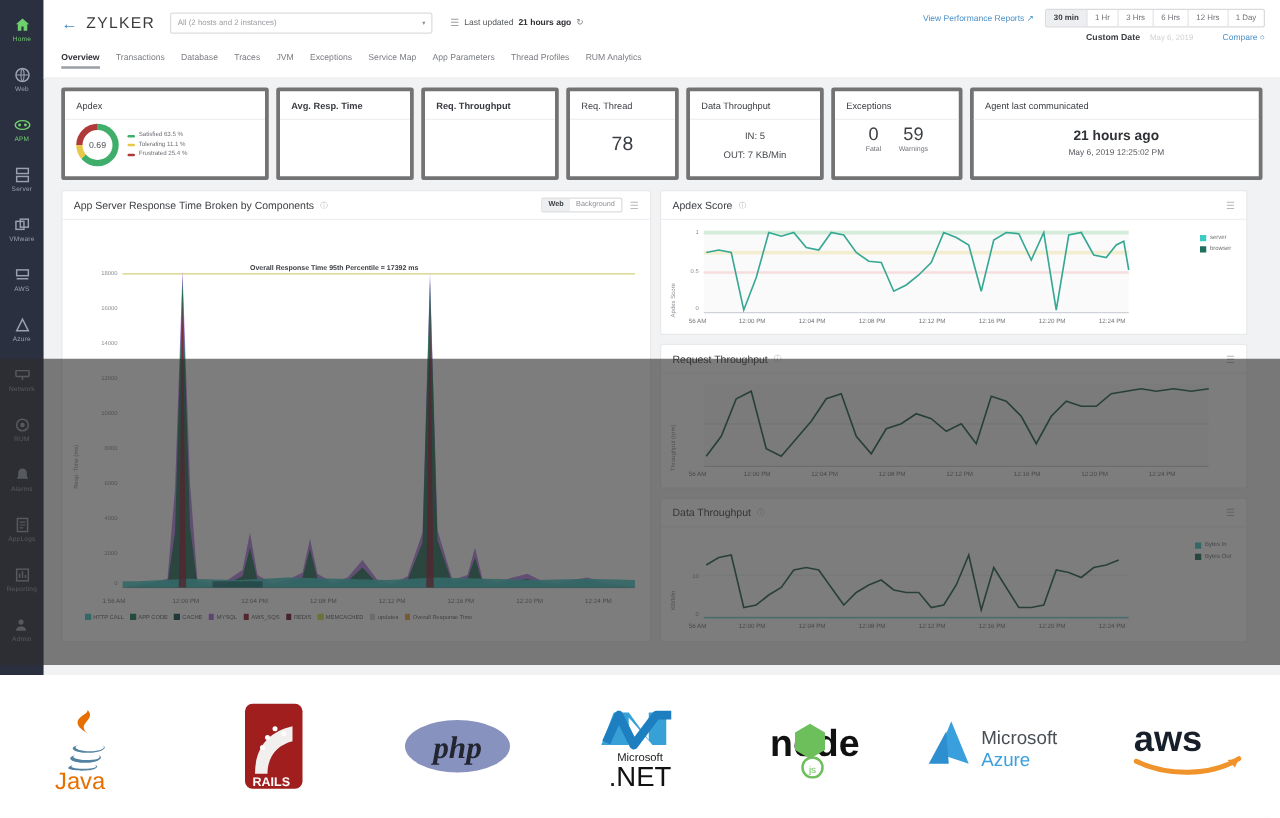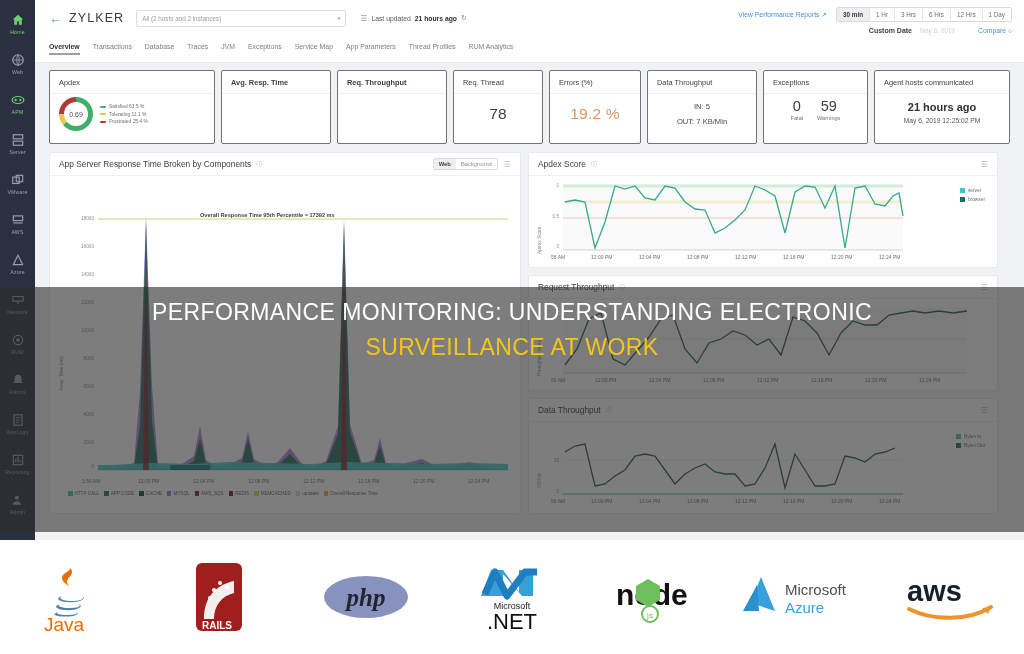--- a/index.html
+++ b/index.html
@@ -55,21 +55,21 @@
   .compare { font-size:6.8px; color:#4a90c8; cursor:pointer; }
 
   
   .tabs { display:flex; align-items:center; gap:13px; padding:0 14px; height:25px; }
   .tab { font-size:6.9px; color:#7a7d83; cursor:pointer; position:relative; padding-bottom:5px; }
   .tab.active { color:#2d2f33; font-weight:bold; }
   .tab.active:after { content:""; position:absolute; left:0; right:0; bottom:0; height:2px; background:#9aa0a8; }
 
   
   .kpi-strip { display:flex; gap:6px; padding:7px 14px 0 14px; }
-  .kpi { background:#fff; border:1px solid #737373; border-radius:2px; height:74px; position:relative; }
+  .kpi { background:#fff; border:3px solid #737373; border-radius:2px; height:74px; position:relative; }
   .kpi-h { font-size:7.4px; color:#3a3d42; padding:7px 9px 6px 9px; border-bottom:1px solid #f0f0f2; }
   .kpi-b { display:flex; align-items:center; justify-content:center; height:40px; }
   .kpi-big { font-size:15.5px; color:#3b3e42; letter-spacing:.2px; }
   .kpi-big.err { color:#d9955c; }
 
   .kpi-apdex { width:166px; }
   .apdex-in { display:flex; align-items:center; gap:7px; padding:3px 9px 0 9px; }
   .donut { width:34px; height:34px; border-radius:50%; position:relative;
     background:conic-gradient(#3fae6a 0deg 229deg, #e6c84a 229deg 269deg, #b03a3a 269deg 360deg); }
   .donut:after { content:""; position:absolute; inset:5px; background:#fff; border-radius:50%; }
@@ -319,26 +319,20 @@
         <div class="kpi-h">Req. Throughput</div>
       </div>
 
       <div class="kpi kpi-rc">
         <div class="kpi-h">Req. Thread</div>
         <div class="kpi-b">
               <span class="kpi-big">78</span>
             </div>
       </div>
 
-      <div class="kpi kpi-er">
-        <div class="kpi-h">Errors (%)</div>
-        <div class="kpi-b">
-              <span class="kpi-big err">19.2 %</span>
-            </div>
-      </div>
 
       <div class="kpi kpi-dt">
         <div class="kpi-h">Data Throughput</div>
         <div class="dt-lines">
           <span>IN: 5</span>
           <span>OUT: 7 KB/Min</span>
         </div>
       </div>
 
       <div class="kpi kpi-ex">
@@ -349,21 +343,21 @@
             <div class="exc-l">Fatal</div>
           </div>
           <div class="exc-col">
             <div class="exc-n">59</div>
             <div class="exc-l">Warnings</div>
           </div>
         </div>
       </div>
 
       <div class="kpi kpi-ag">
-        <div class="kpi-h">Agent hosts communicated</div>
+        <div class="kpi-h">Agent last communicated</div>
         <div class="ag-b">
           <div class="ag-1">21 hours ago</div>
           <div class="ag-2">May 6, 2019 12:25:02 PM</div>
         </div>
       </div>
     </div>
 
     <div class="panels">
 
       <div class="col" style="width:472px">
@@ -568,24 +562,20 @@
             <span class="xtick" style="left:302px; top:76px">12:20 PM</span>
             <span class="xtick" style="left:350px; top:76px">12:24 PM</span>
           </div>
         </div>
 
       </div>
     </div>
   </div>
 
   <div class="dim"></div>
-  <div class="ov-text">
-    <div class="ov-1">PERFORMANCE MONITORING: UNDERSTANDING ELECTRONIC</div>
-    <div class="ov-2">SURVEILLANCE AT WORK</div>
-  </div>
 </div>
 
 <div class="logos">
 
   <div class="logo">
     <svg width="58" height="70" viewBox="0 0 58 70">
       <path d="M26 6c6 6-3 9-3 14 0 3 4 5 4 5s-9-4-9-9 9-7 8-10z" fill="#e76f00"></path>
       <path d="M18 34c-5 3 3 5 10 5s14-2 10-5c0 0 4 2 0 4-5 3-19 3-23 0-3-2 3-4 3-4z" fill="#5382a1"></path>
       <path d="M16 42c-4 2 2 4 9 4s13-1 10-4c0 0 4 2 0 4-4 3-18 3-22 0-3-2 3-4 3-4z" fill="#5382a1"></path>
       <path d="M14 50c-3 2 2 3 9 3s12-1 9-3c0 0 4 1 0 3-4 2-17 2-21 0-2-1 3-3 3-3z" fill="#5382a1"></path>

